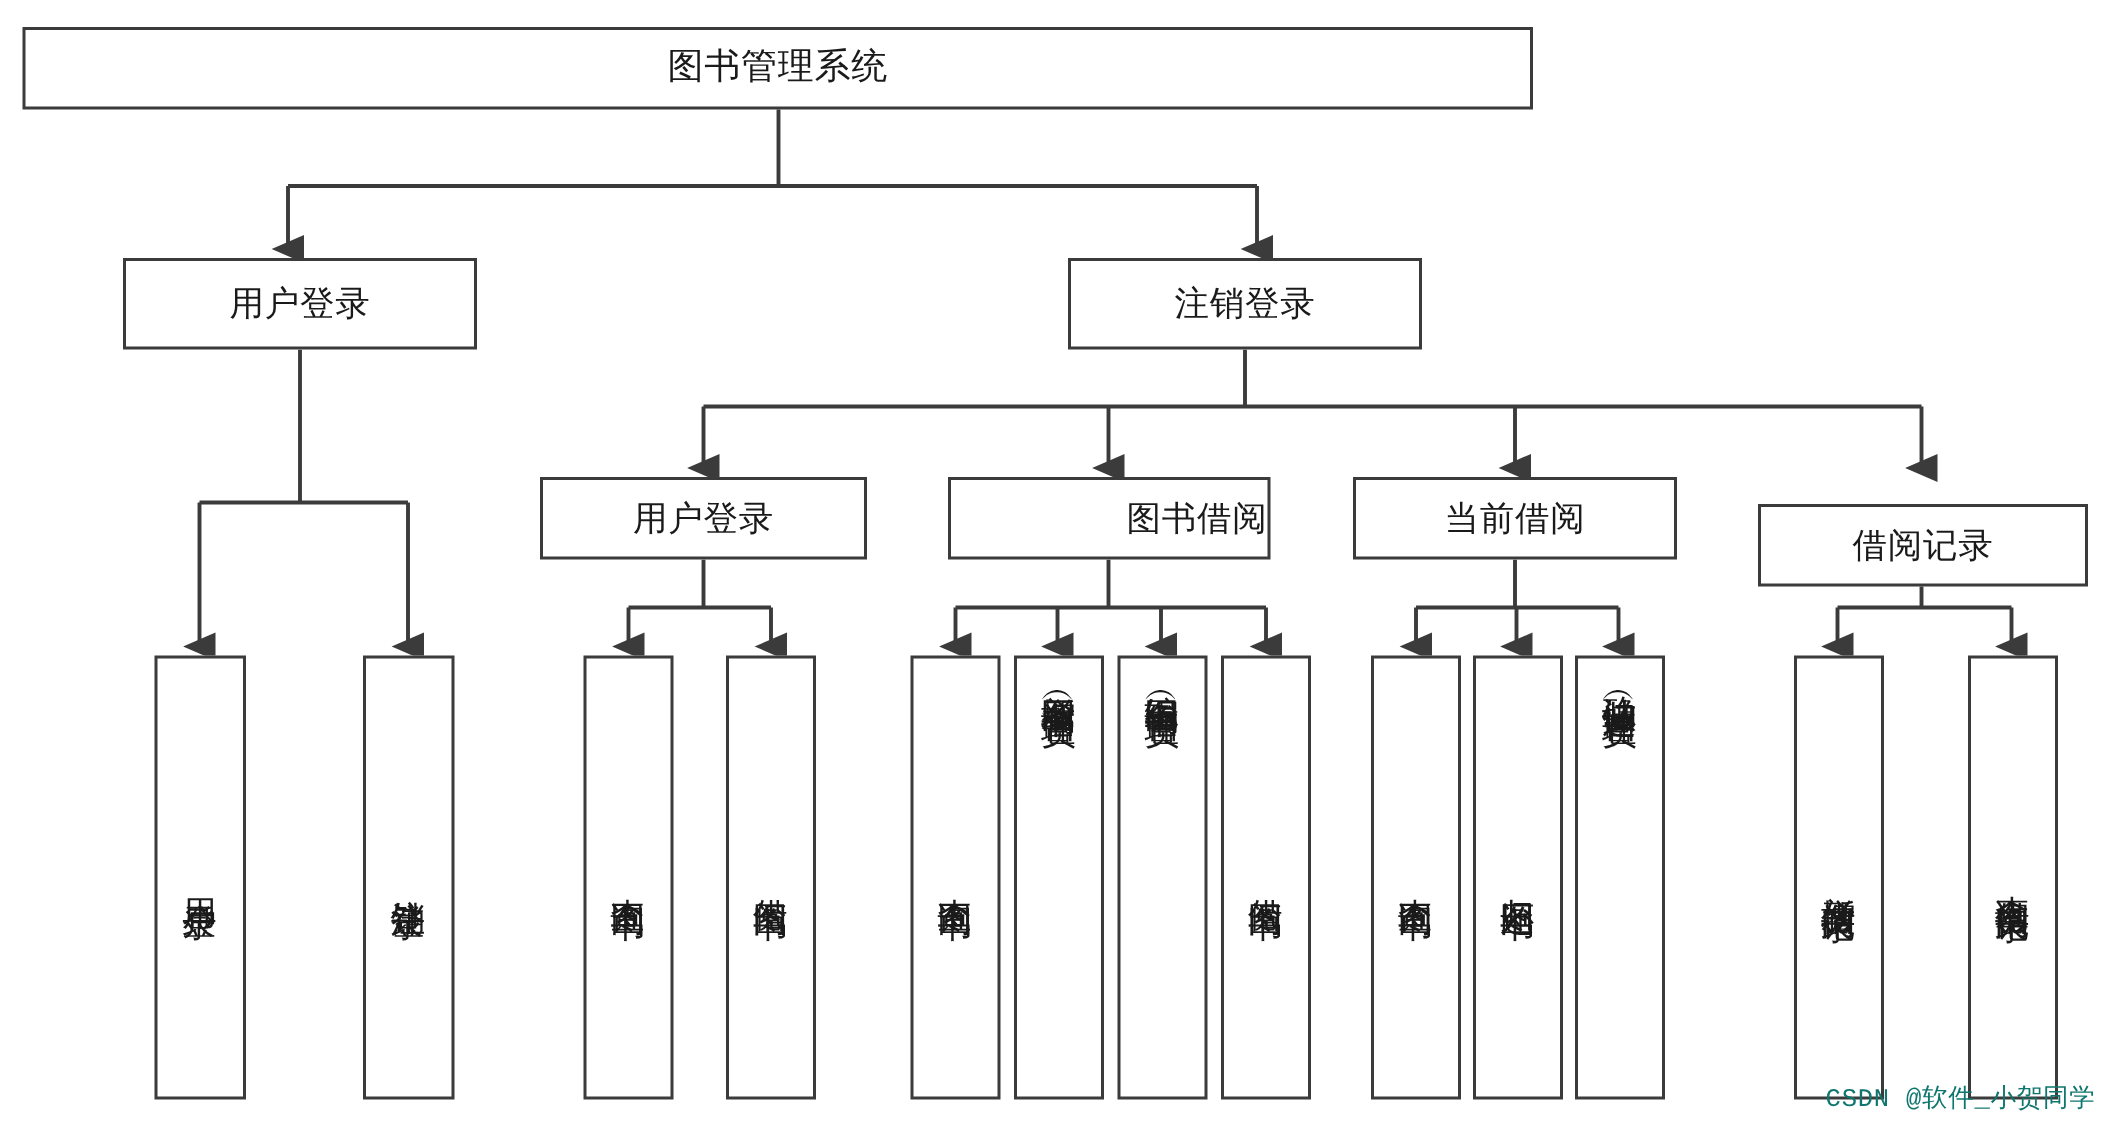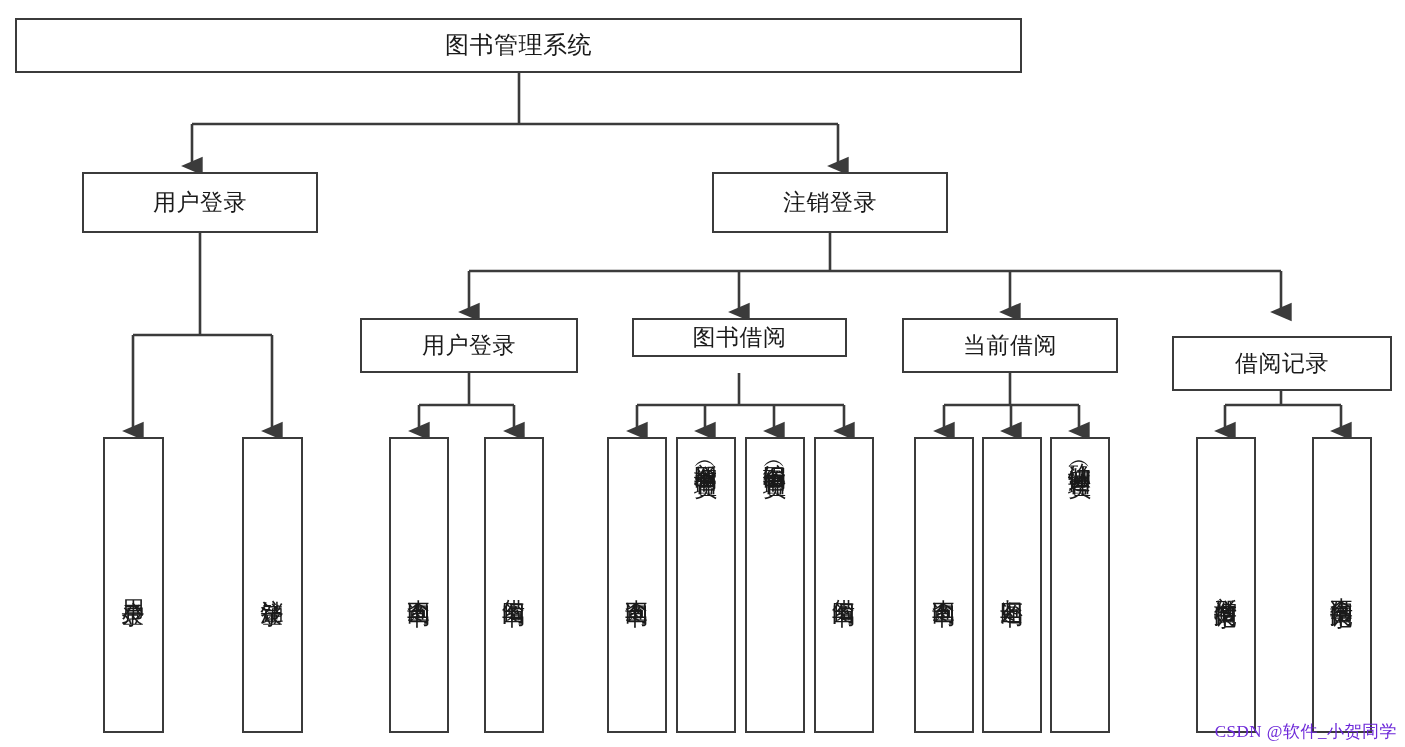--- a/index.html
+++ b/index.html
@@ -69,25 +69,25 @@
   }
   .node.vertical.center-text {
     align-items: center;
     padding-top: 0;
   }
   #watermark {
     position: absolute;
     right: 8px;
     bottom: 4px;
     font-size: 17px;
-    color: #6d28d9;
+    color: #0f766e;
     letter-spacing: 0.5px;
     white-space: nowrap;
     z-index: 5;
-    font-family: Liberation Serif, serif;
+    font-family: Liberation Mono, monospace;
   }
 </style>
 </head>
 <body>
 
 <div id="diagram-canvas">
 
   <svg id="edges-layer" width="1405" height="747" viewBox="0 0 1405 747" xmlns="http://www.w3.org/2000/svg">
     <defs>
       <marker id="arrowhead" markerWidth="9" markerHeight="9" refX="4.2" refY="4.4" orient="auto" markerUnits="strokeWidth">
@@ -147,21 +147,21 @@
   </div>
 
   <div class="node horizontal" style="left:712px; top:172px; width:236px; height:61px;">
     <span class="node-label">注销登录</span>
   </div>
 
   <div class="node horizontal" style="left:360px; top:318px; width:218px; height:55px;">
     <span class="node-label">用户登录</span>
   </div>
 
-  <div class="node horizontal" style="left:632px; top:318px; width:215px; height:39px;">
+  <div class="node horizontal" style="left:632px; top:318px; width:215px; height:55px;justify-content:flex-end;">
     <span class="node-label">图书借阅</span>
   </div>
 
   <div class="node horizontal" style="left:902px; top:318px; width:216px; height:55px;">
     <span class="node-label">当前借阅</span>
   </div>
 
   <div class="node horizontal" style="left:1172px; top:318px; width:220px; height:55px;margin-top:18px;">
     <span class="node-label">借阅记录</span>
   </div>

